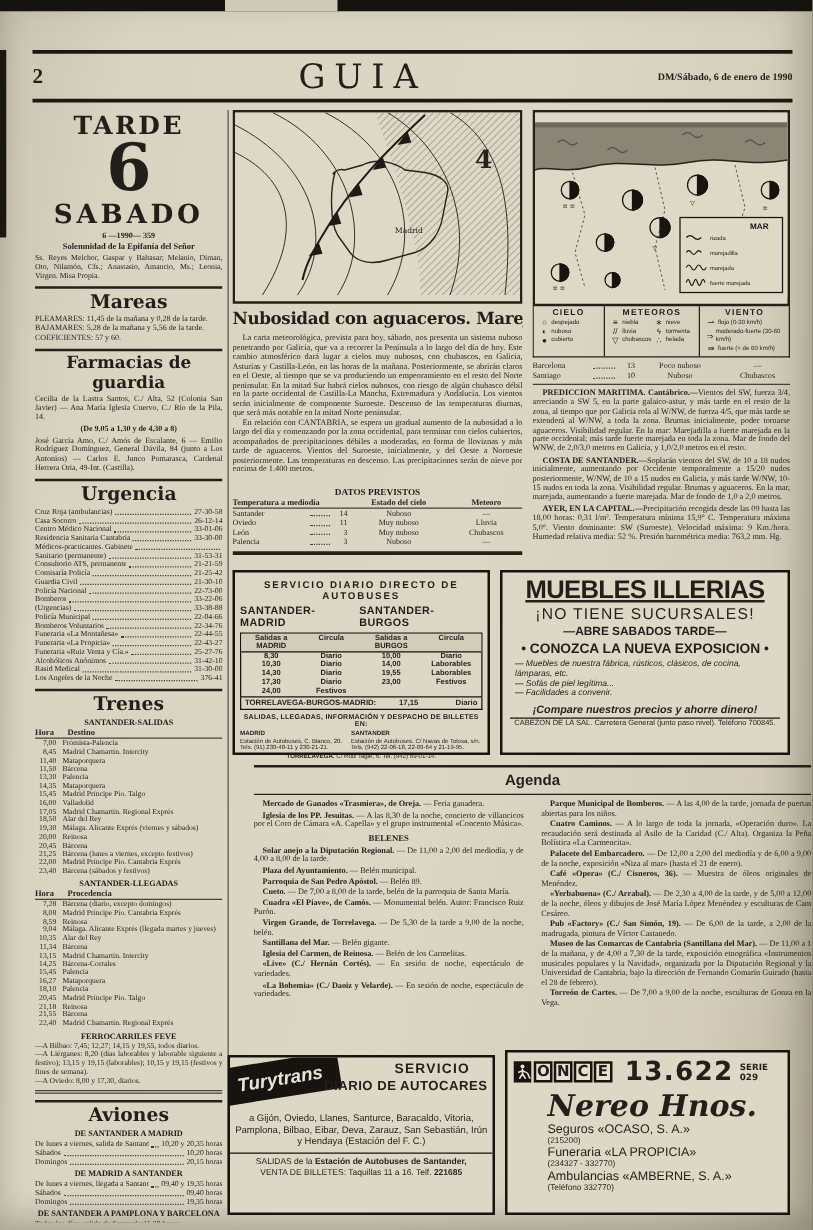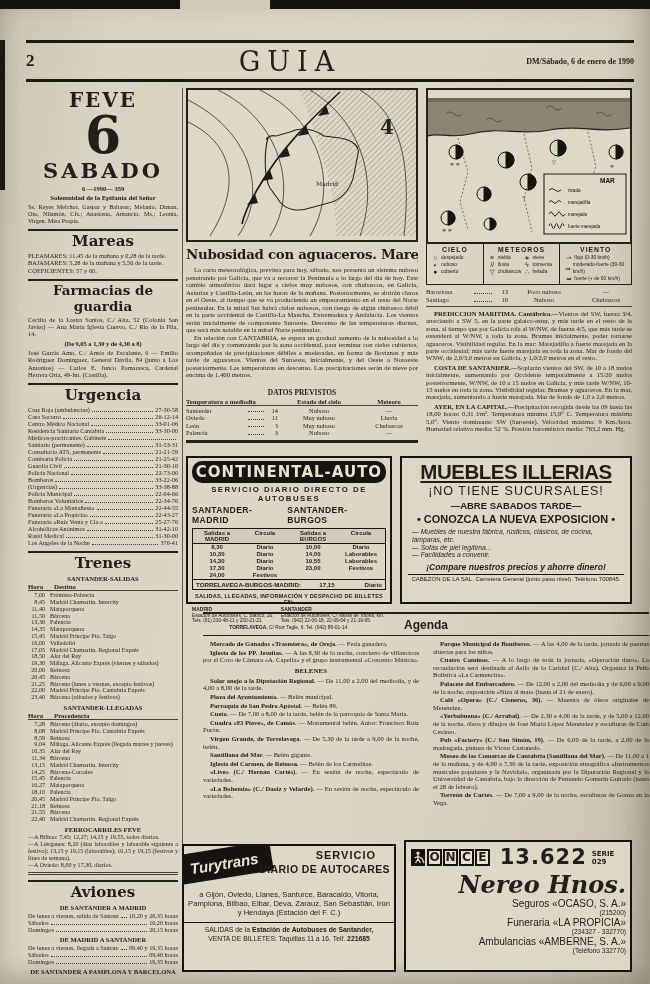--- a/index.html
+++ b/index.html
@@ -135,21 +135,21 @@
 
   .ad-right{position:absolute;left:218px;top:752px;width:228px;height:132px;border:2.5px solid #17140f;background:#ddd7c5;overflow:hidden;}
   .once-row{display:flex;align-items:center;padding:3px 5px 2px;font-family:"DejaVu Sans",sans-serif;}
   .once-pic{width:17px;height:17px;background:#17140f;display:flex;align-items:center;justify-content:center;margin-right:1px;}
   .once-letter{width:17px;height:17px;border:2px solid #17140f;font-weight:bold;font-size:12px;
     display:flex;align-items:center;justify-content:center;margin-left:1px;background:#e6e0cf;}
   .once-num{font-size:21px;font-weight:bold;margin-left:10px;letter-spacing:1px;}
   .once-serie{font-size:7px;font-weight:bold;margin-left:5px;align-self:flex-end;padding-bottom:3px;}
   .nereo-band{background:#17140f;color:#ded8c6;text-align:center;font-family:"Liberation Sans",sans-serif;
     font-size:7.8px;font-weight:bold;letter-spacing:.5px;padding:2px 0;}
-  .nereo{text-align:right;padding:2px 4px;}
+  .nereo{text-align:left;padding:2px 4px;margin-left:28px;}
   .nereo-name{font-family:"DejaVu Serif",serif;font-style:italic;font-weight:bold;font-size:24px;line-height:24px;}
   .nline{font-family:"Liberation Sans",sans-serif;font-size:10px;font-weight:normal;margin-top:1px;}
   .ntel{font-family:"Liberation Sans",sans-serif;font-size:6.6px;}
 </style>
 </head>
 <body>
 
 <div class="page">
   <div class="top-smudge"></div>
   <div class="left-smudge"></div>
@@ -157,21 +157,21 @@
   <header class="hdr">
     <span class="pgnum">2</span>
     <h1>GUIA</h1>
     <span class="pgdate">DM/Sábado, 6 de enero de 1990</span>
   </header>
 
   <div class="vrule"></div>
 
   <aside class="leftcol">
     <div class="cal">
-      <div class="month">FEVE</div>
+      <div class="month">TARDE</div>
       <div class="day">6</div>
       <div class="wd">SABADO</div>
       <div class="meta">6 —1990— 359</div>
       <div class="feast">Solemnidad de la Epifanía del Señor</div>
       <div class="saints">Ss. Reyes Melchor, Gaspar y Baltasar; Melanio, Diman, Oto, Nilamón, Cfs.; Anastasio, Amancio, Ms.; Leonia, Virgen. Misa Propia.</div>
     </div>
 
     <div class="shead">Mareas</div>
     <div class="tinyp">
 
@@ -807,21 +807,20 @@
 
           <p><b>PREDICCION MARITIMA. Cantábrico.—</b><span>Vientos del SW, fuerza 3/4, arreciando a SW 5, en la parte galaico-astur, y más tarde en el resto de la zona, al tiempo que por Galicia rola al W/NW, de fuerza 4/5, que más tarde se extenderá al W/NW, a toda la zona. Brumas inicialmente, poder tornarse aguaceros. Visibilidad regular. En la mar: Marejadilla a fuerte marejada en la parte occidental; más tarde fuerte marejada en toda la zona. Mar de fondo del WNW, de 2,0/3,0 metros en Galicia, y 1,0/2,0 metros en el resto.</span></p>
 
           <p><b>COSTA DE SANTANDER.—</b><span>Soplarán vientos del SW, de 10 a 18 nudos inicialmente, aumentando por Occidente temporalmente a 15/20 nudos posteriormente, W/NW, de 10 a 15 nudos en Galicia, y más tarde W/NW, 10-15 nudos en toda la zona. Visibilidad regular. Brumas y aguaceros. En la mar, marejada, aumentando a fuerte marejada. Mar de fondo de 1,0 a 2,0 metros.</span></p>
 
           <p><b>AYER, EN LA CAPITAL.—</b><span>Precipitación recogida desde las 09 hasta las 18,00 horas: 0,31 l/m². Temperatura mínima 15,9° C. Temperatura máxima 5,0°. Viento dominante: SW (Suroeste). Velocidad máxima: 9 Km./hora. Humedad relativa media: 52 %. Presión barométrica media: 763,2 mm. Hg.</span></p>
         </div>
     </section>
 
     <section class="ad-cont">
-      <div class="contlogo">CONTINENTAL-AUTO</div>
       <div class="contsub">SERVICIO DIARIO DIRECTO DE AUTOBUSES</div>
       <div class="contcities">
         <span>SANTANDER-MADRID</span>
         <span>SANTANDER-BURGOS</span>
       </div>
       <div class="contgrid">
         <div class="cg-h">
           <span>Salidas a
 MADRID</span>
           <span>Circula</span>

